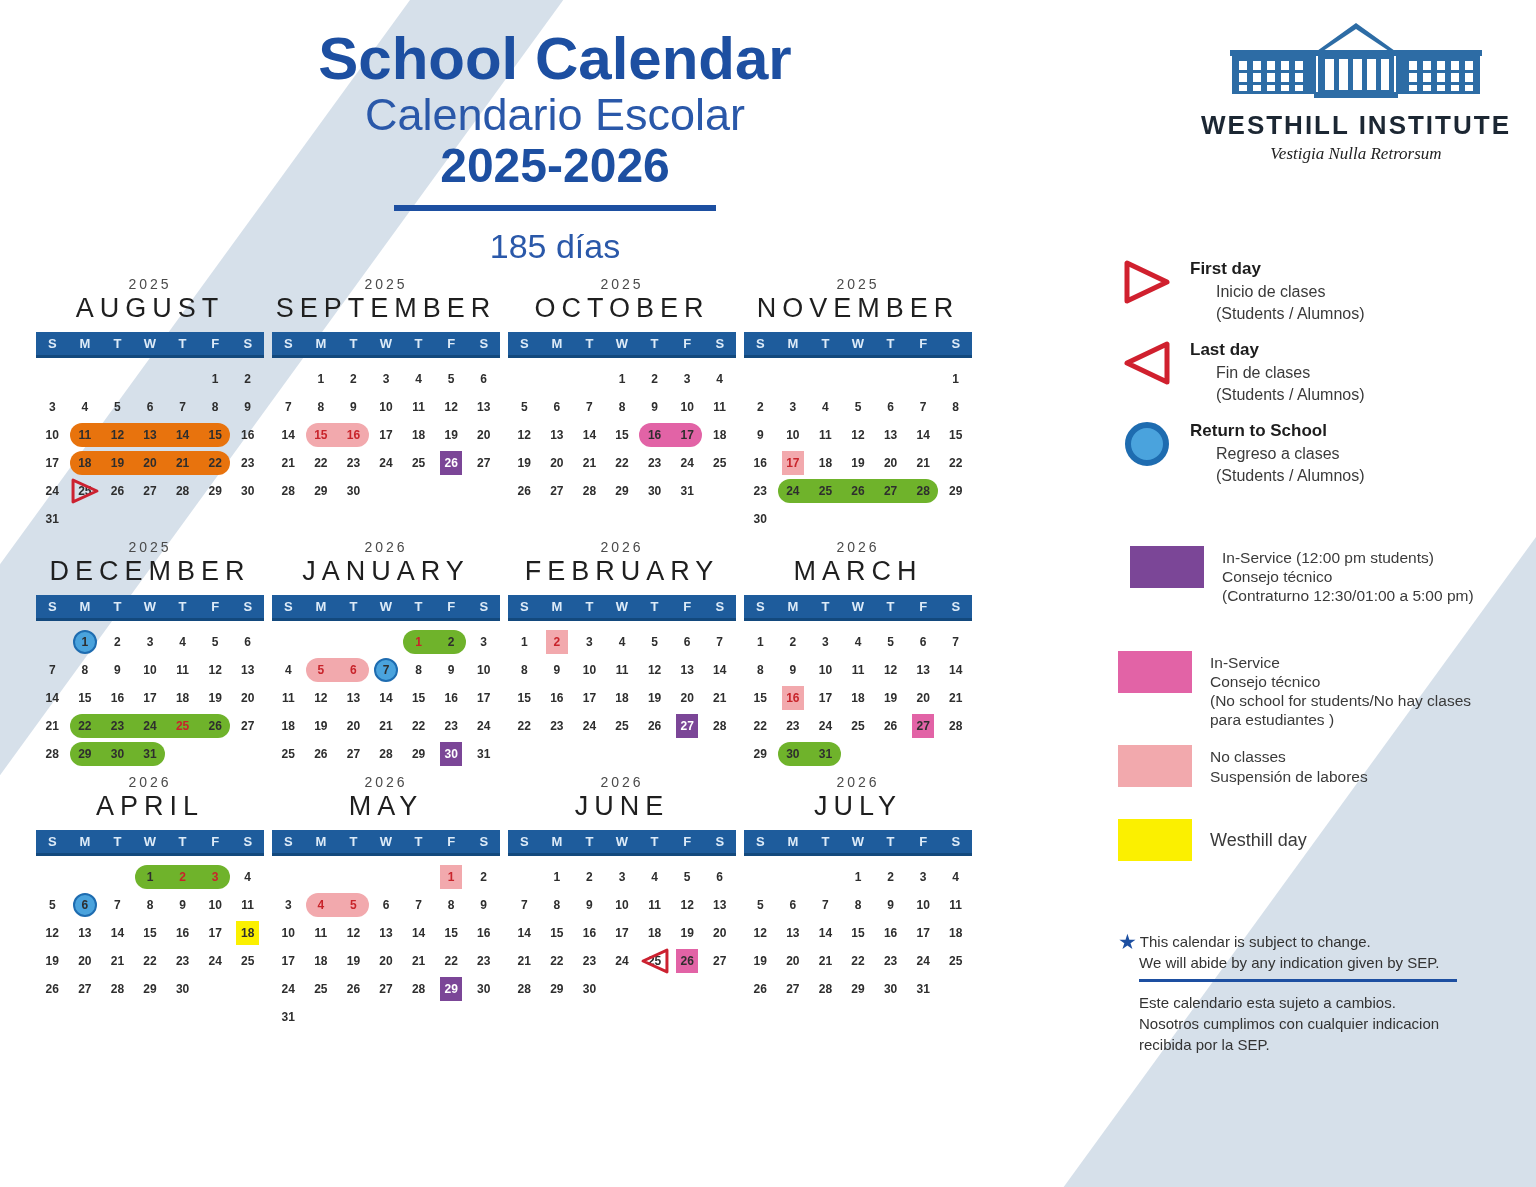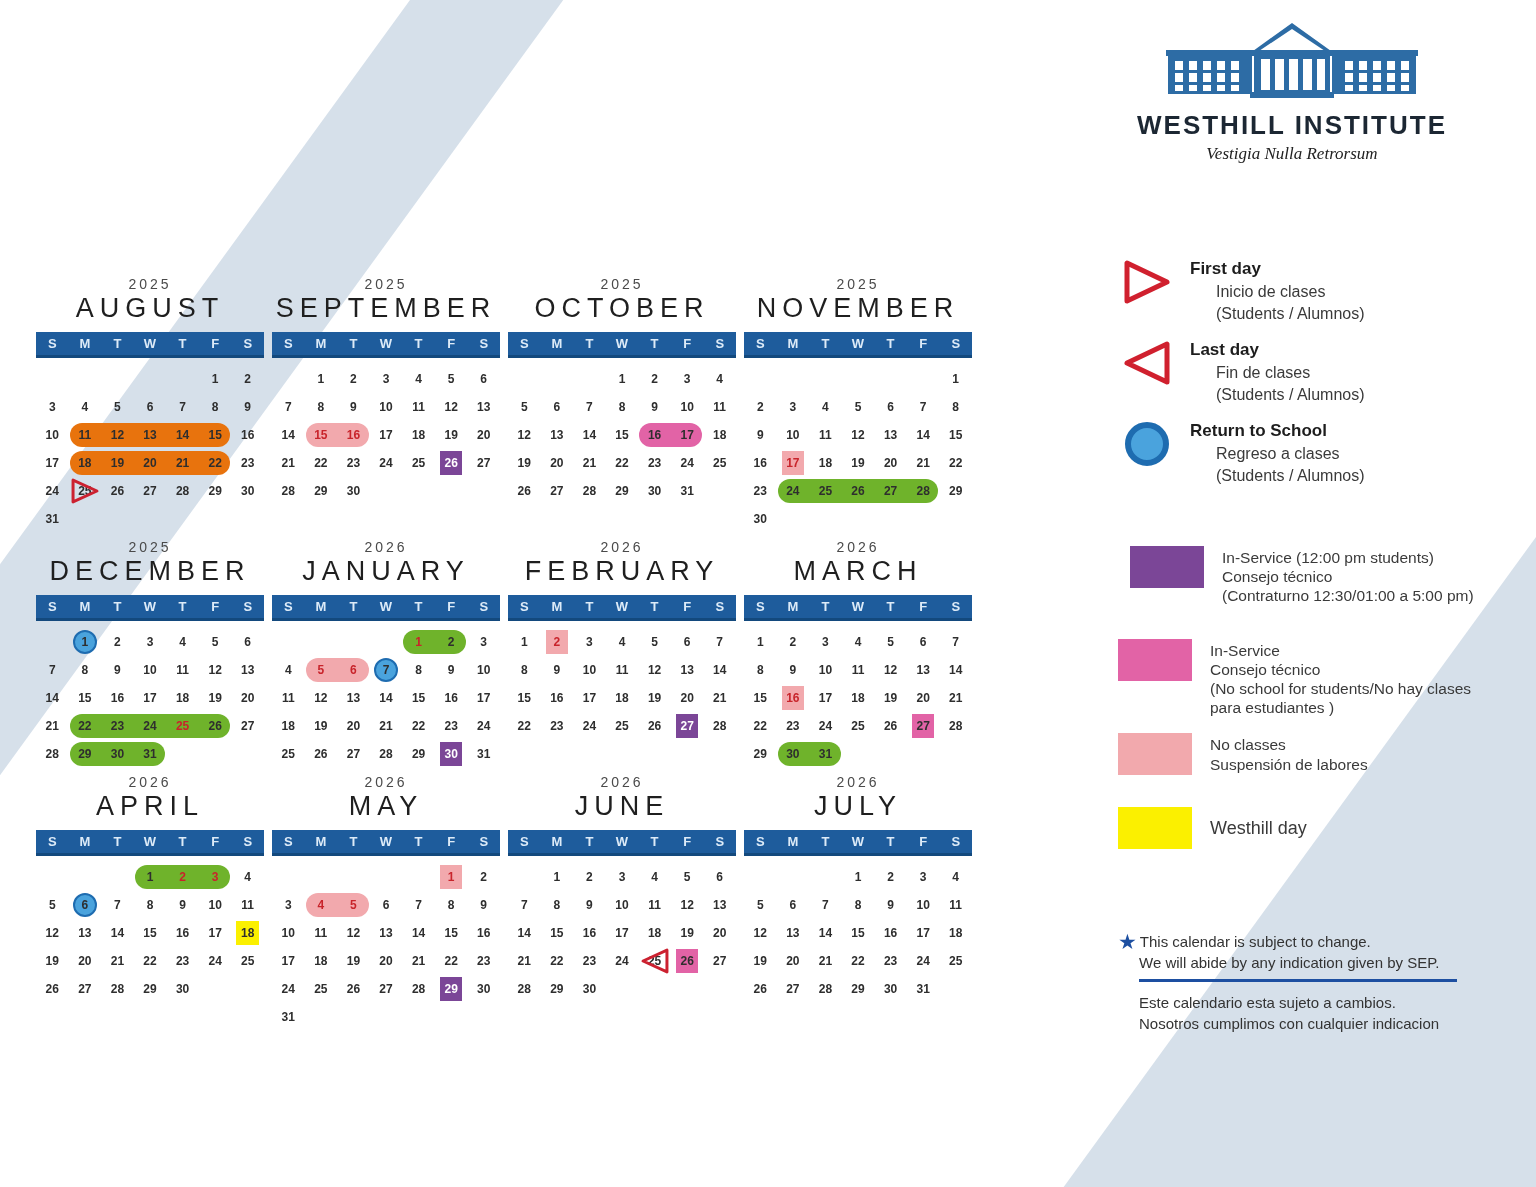--- a/index.html
+++ b/index.html
@@ -11,21 +11,21 @@
 
   
   .title-block{position:absolute;left:268px;top:28px;width:574px;text-align:center;z-index:2;}
   .t-main{font-size:60px;font-weight:800;color:#1d4fa1;letter-spacing:0px;line-height:1.02;}
   .t-sub{font-size:45px;font-weight:400;color:#2a58a9;line-height:1.05;margin-top:2px;}
   .t-years{font-size:48px;font-weight:800;color:#1d4fa1;line-height:1.1;margin-top:2px;}
   .t-rule{width:322px;height:6px;background:#1d4fa1;margin:12px auto 0 auto;}
   .t-days{font-size:34px;font-weight:400;color:#2a58a9;margin-top:16px;}
 
   
-  .logo{position:absolute;left:1124px;top:20px;width:336px;text-align:center;z-index:2;}
+  .logo{position:absolute;left:1188px;top:20px;width:336px;text-align:center;z-index:2;}
   .logo-name{font-size:26px;font-weight:700;color:#1c2733;letter-spacing:2px;margin-top:4px;white-space:nowrap;}
   .logo-motto{font-family:"Liberation Serif",serif;font-style:italic;font-size:17px;color:#222;margin-top:3px;}
 
   
   .months{position:absolute;left:36px;top:276px;z-index:1;display:grid;
           grid-template-columns:repeat(4,228px);column-gap:45px;row-gap:45px;gap:8px;}
   .month{width:228px;}
   .m-year{text-align:center;font-size:14px;letter-spacing:3px;color:#4a4a4a;}
   .m-name{text-align:center;font-size:27px;font-weight:300;letter-spacing:6px;color:#1f1f1f;white-space:nowrap;margin-top:1px;}
   .dow-bar{margin-top:8px;height:23px;background:#1e5c9c;border-bottom:3px solid #13497d;
@@ -50,40 +50,47 @@
   .markers{position:absolute;left:1118px;top:258px;width:410px;z-index:1;}
   .marker{display:flex;gap:14px;margin-bottom:15px;}
   .marker-icon{width:58px;display:flex;justify-content:center;align-items:flex-start;flex:0 0 58px;}
   .marker-title{font-size:17px;font-weight:700;color:#1d1d1d;line-height:1.35;}
   .marker-line{font-size:16px;color:#3a3a3a;line-height:1.35;margin-left:26px;}
 
   .swatches{position:absolute;left:1118px;top:546px;width:416px;z-index:1;}
   .swatch-row{display:flex;gap:18px;align-items:flex-start;}
   .swatch{width:74px;height:42px;flex:0 0 74px;}
   .swatch-line{font-size:15.5px;color:#3a3a3a;line-height:1.23;}
-  .sw-purple{margin-bottom:34px;padding-left:12px;}
+  .sw-purple{margin-bottom:46px;padding-left:12px;}
   .sw-magenta{margin-bottom:16px;}
   .sw-green{margin-bottom:28px;}
   .sw-pink{margin-bottom:32px;}
   .swatch-row .pad{padding-top:2px;}
 
   .footnote{position:absolute;left:1118px;top:933px;width:404px;z-index:1;font-size:15px;color:#333;}
   .fn-line1{display:flex;align-items:flex-start;gap:3px;}
   .fn-star{color:#1d4fa1;font-size:21px;line-height:1;margin-top:-2px;}
   .fn-indent{margin-left:21px;line-height:1.4;}
   .fn-rule{width:318px;height:3px;background:#1d4fa1;margin:6px 0 10px 21px;}
 </style>
 </head>
 <body>
 
 <div class="page">
 
   <div class="band" id="band-a"></div>
   <div class="band" id="band-b"></div>
 
+  <div class="title-block">
+    <div class="t-main">School Calendar</div>
+    <div class="t-sub">Calendario Escolar</div>
+    <div class="t-years">2025-2026</div>
+    <div class="t-rule"></div>
+    <div class="t-days">185 días</div>
+  </div>
 
   <div class="logo">
     <span>
       <svg width="300" height="82" viewBox="0 0 300 82">
         <g fill="#2d6ca5">
           <polygon points="150,3 111,31 117,31 150,9 183,31 189,31"></polygon>
           <rect x="112" y="30" width="76" height="6"></rect>
           <rect x="112" y="36" width="76" height="36"></rect>
           <rect x="108" y="72" width="84" height="6"></rect>
           <rect x="24" y="30" width="88" height="6"></rect>
@@ -1576,15 +1583,16 @@
 
   <div class="footnote">
     <div class="fn-line1">
       <span class="fn-star">★</span>
       <span>This calendar is subject to change.</span>
     </div>
     <div class="fn-indent">We will abide by any indication given by SEP.</div>
     <div class="fn-rule"></div>
     <div class="fn-indent">Este calendario esta sujeto a cambios.</div>
     <div class="fn-indent">Nosotros cumplimos con cualquier indicacion</div>
+    <div class="fn-indent">recibida por la SEP.</div>
   </div>
 
 </div>
 
 </body></html>

